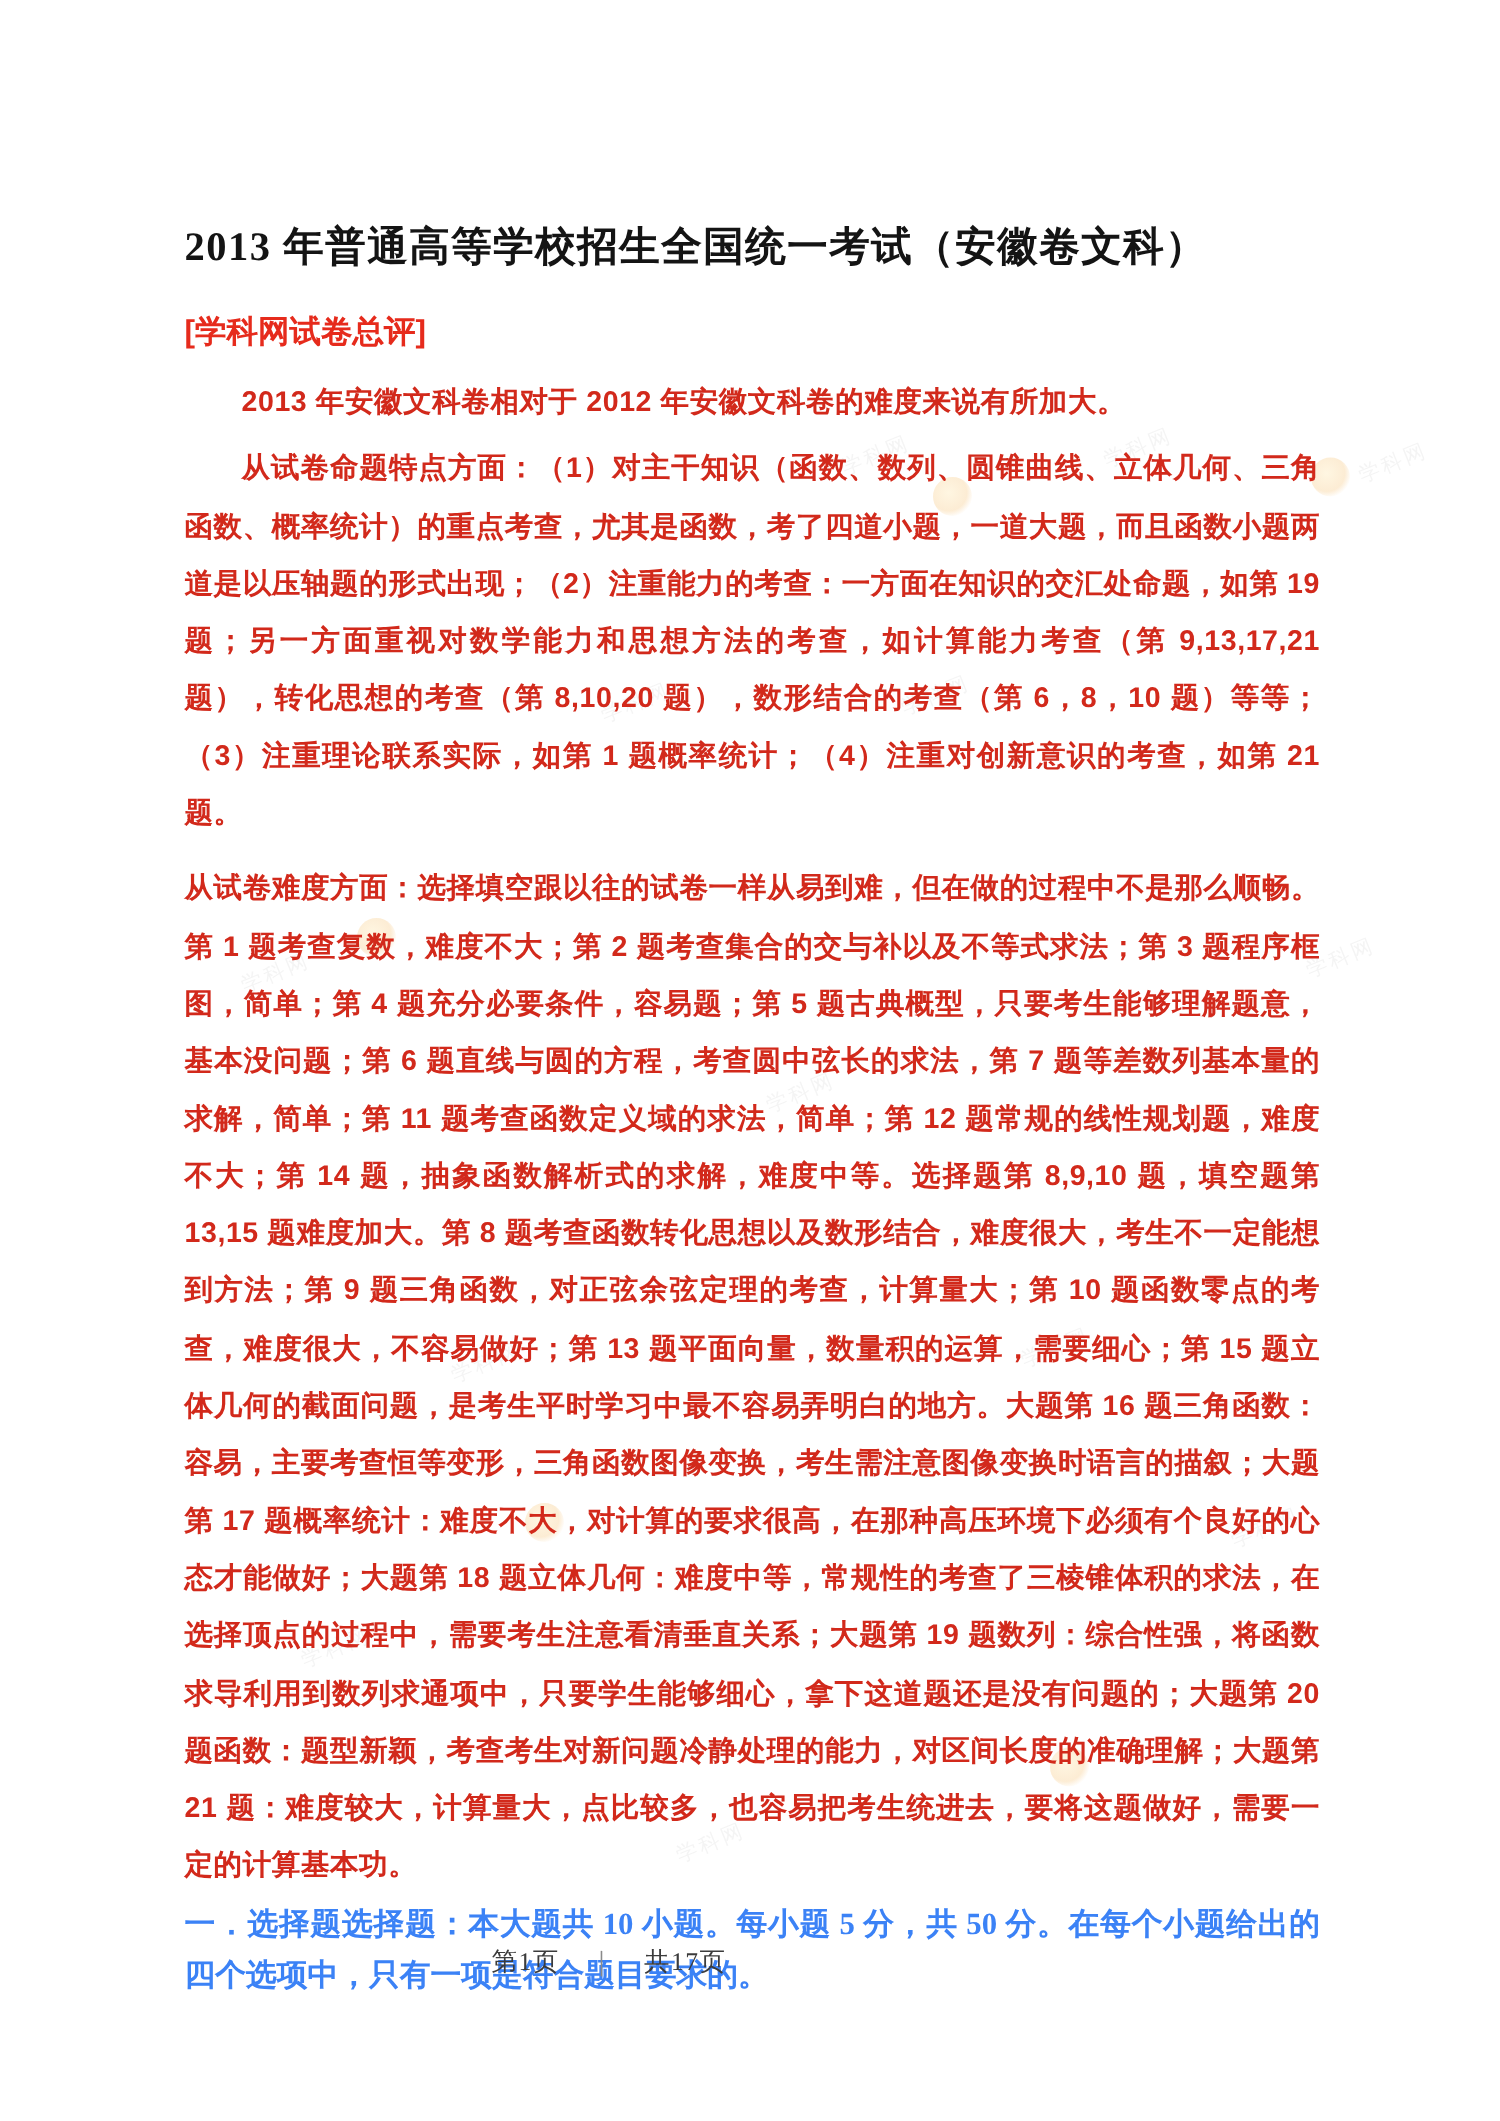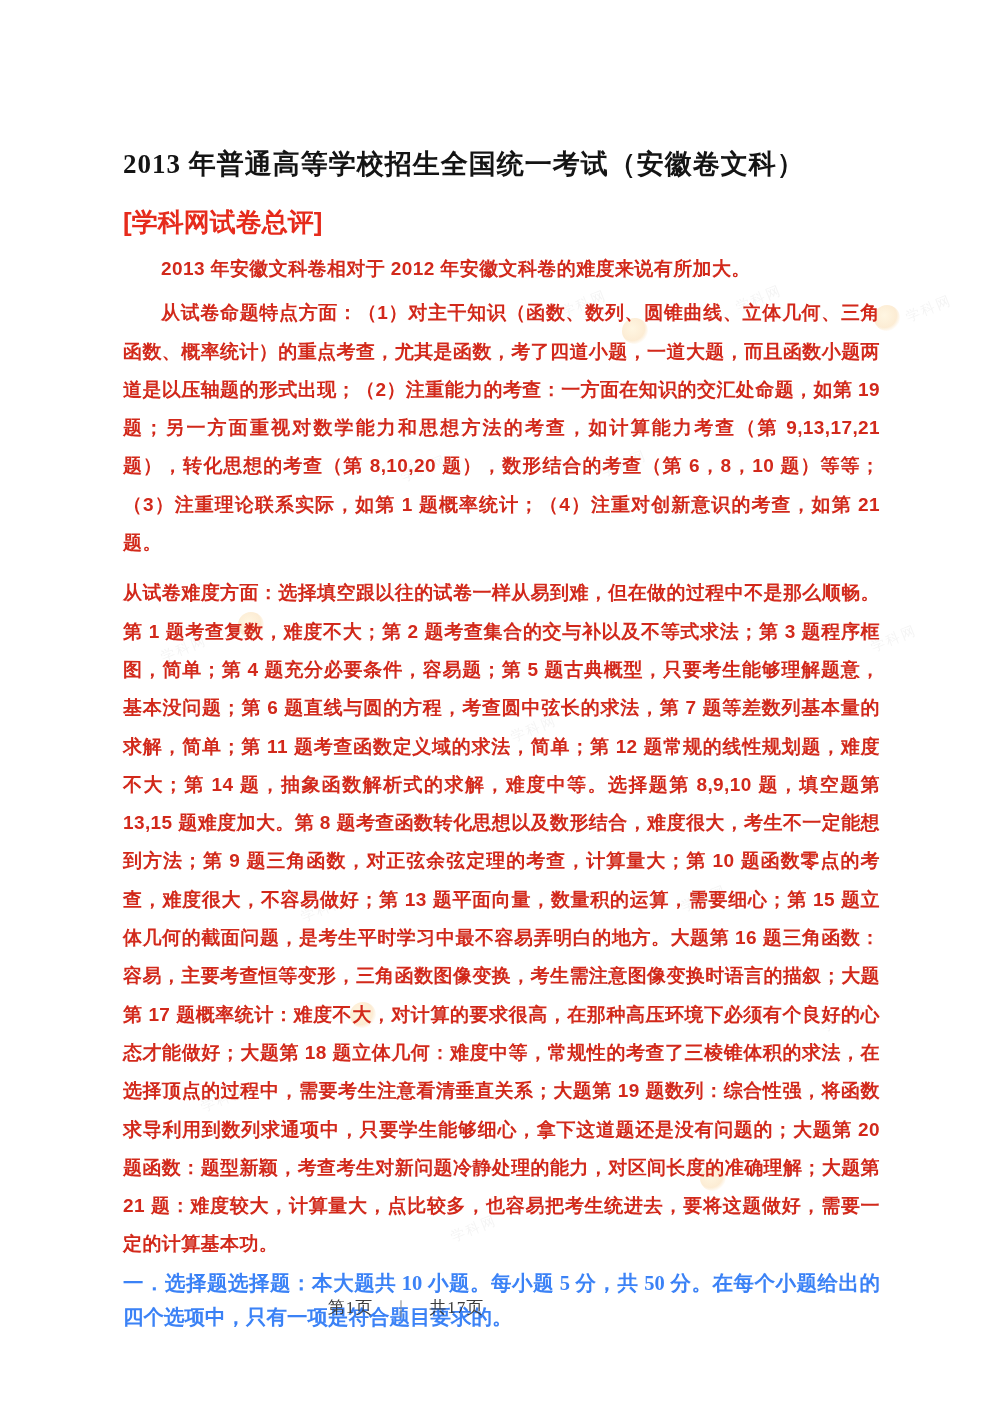--- a/index.html
+++ b/index.html
@@ -51,21 +51,21 @@
     text-align: left;
     font-size: 27px;
     font-weight: bold;
     color: #141414;
     letter-spacing: 1px;
     line-height: 36px;
     margin: 0 0 26px 0;
   }
   .review-label {
     color: #e62b1c;
-    font-size: 26px;
+    font-size: 21px;
     font-weight: 600;
     line-height: 28px;
     margin: 0 0 14px 0;
     font-family: "Liberation Sans", "DejaVu Sans", sans-serif;
   }
   .red-para {
     color: #d2291b;
     font-size: 19px;
     font-weight: 600;
     line-height: 38.3px;

